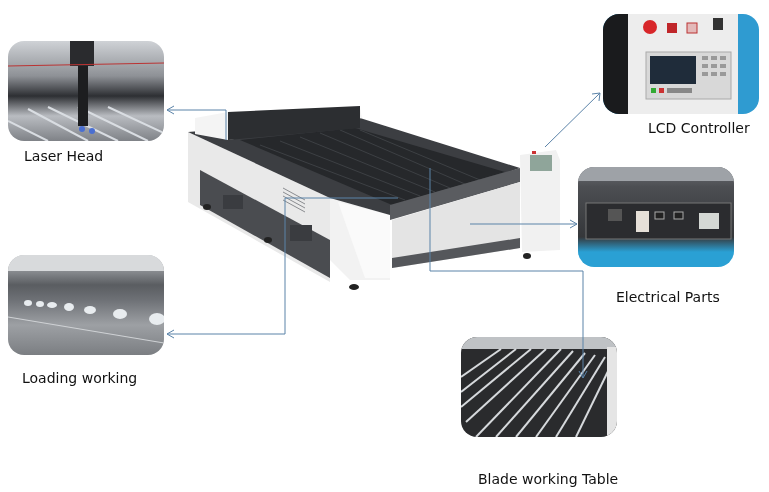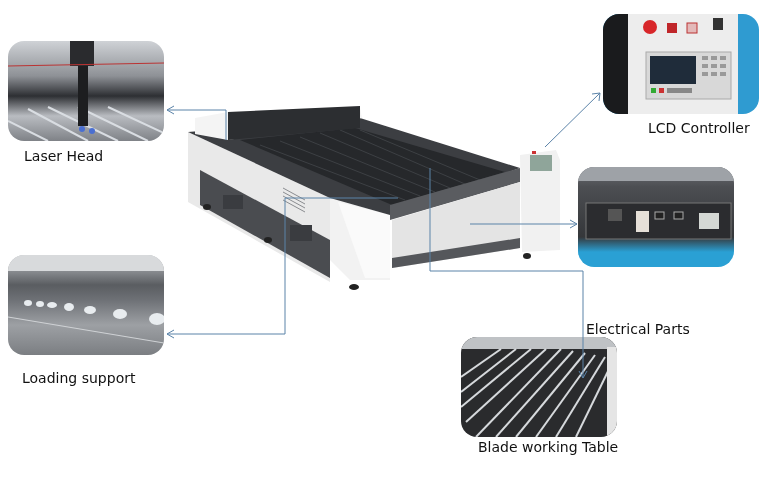--- a/index.html
+++ b/index.html
@@ -113,58 +113,58 @@
   <svg width="156" height="100" viewBox="0 0 156 100">
     <rect x="0" y="0" width="156" height="14" fill="#9ea2a7"></rect>
     <rect x="8" y="36" width="145" height="36" fill="#2b2c2f" stroke="#777"></rect>
     <rect x="30" y="42" width="14" height="12" fill="#555"></rect>
     <rect x="58" y="44" width="13" height="21" fill="#e6e0d8"></rect>
     <rect x="77" y="45" width="9" height="7" fill="#222" stroke="#aaa"></rect>
     <rect x="96" y="45" width="9" height="7" fill="#222" stroke="#aaa"></rect>
     <rect x="121" y="46" width="20" height="16" fill="#d4d8d4"></rect>
   </svg>
 </div>
-<div class="label" style="left:586px;top:289px;margin-top:32px;">Electrical Parts</div>
+<div class="label" style="left:616px;top:289px;">Electrical Parts</div>
 
 <div class="photo" style="left:8px;top:255px;width:156px;height:100px;background:linear-gradient(180deg,#bfc2c6 0%,#5a5d61 30%,#6e7176 45%,#9da0a4 70%,#7b7e82 100%);">
   <svg width="156" height="100" viewBox="0 0 156 100">
     <rect x="0" y="0" width="156" height="16" fill="#d8dadc"></rect>
     <g fill="#e8ecef">
       <ellipse cx="20" cy="48" rx="4" ry="3"></ellipse>
         <ellipse cx="32" cy="49" rx="4" ry="3"></ellipse>
       <ellipse cx="44" cy="50" rx="5" ry="3"></ellipse>
         <ellipse cx="61" cy="52" rx="5" ry="4"></ellipse>
       <ellipse cx="82" cy="55" rx="6" ry="4"></ellipse>
         <ellipse cx="112" cy="59" rx="7" ry="5"></ellipse>
       <ellipse cx="149" cy="64" rx="8" ry="6"></ellipse>
     </g>
     <line x1="0" y1="62" x2="156" y2="88" stroke="#cfd2d5" stroke-width="1"></line>
   </svg>
 </div>
-<div class="label" style="left:22px;top:370px;">Loading support</div>
+<div class="label" style="left:22px;top:370px;">Loading working</div>
 
 <div class="photo" style="left:461px;top:337px;width:156px;height:100px;background:#2a2b2d;">
   <svg width="156" height="100" viewBox="0 0 156 100">
     <rect x="0" y="0" width="156" height="12" fill="#bfc2c5"></rect>
     <g stroke="#d6d9dc" stroke-width="2">
       <line x1="0" y1="40" x2="40" y2="12"></line>
         <line x1="0" y1="55" x2="55" y2="12"></line>
       <line x1="0" y1="70" x2="70" y2="12"></line>
         <line x1="5" y1="85" x2="85" y2="12"></line>
       <line x1="15" y1="100" x2="100" y2="12"></line>
         <line x1="35" y1="100" x2="112" y2="14"></line>
       <line x1="55" y1="100" x2="124" y2="16"></line>
         <line x1="75" y1="100" x2="134" y2="18"></line>
       <line x1="95" y1="100" x2="144" y2="20"></line>
         <line x1="115" y1="100" x2="152" y2="24"></line>
     </g>
     <rect x="146" y="10" width="10" height="90" fill="#e5e5e5"></rect>
   </svg>
 </div>
-<div class="label" style="left:478px;top:439px;">Blade working Table</div>
+<div class="label" style="left:478px;top:471px;">Blade working Table</div>
 
 <svg class="layer" width="769" height="492" viewBox="0 0 769 492">
   <g stroke="#5b83a8" stroke-width="1" fill="none">
 
     <polyline points="226,140 226,110 167,110"></polyline>
     <polyline points="174,106 167,110 174,114"></polyline>
 
     <line x1="545" y1="147" x2="600" y2="93"></line>
     <polyline points="592,94 600,93 599,101"></polyline>
 

